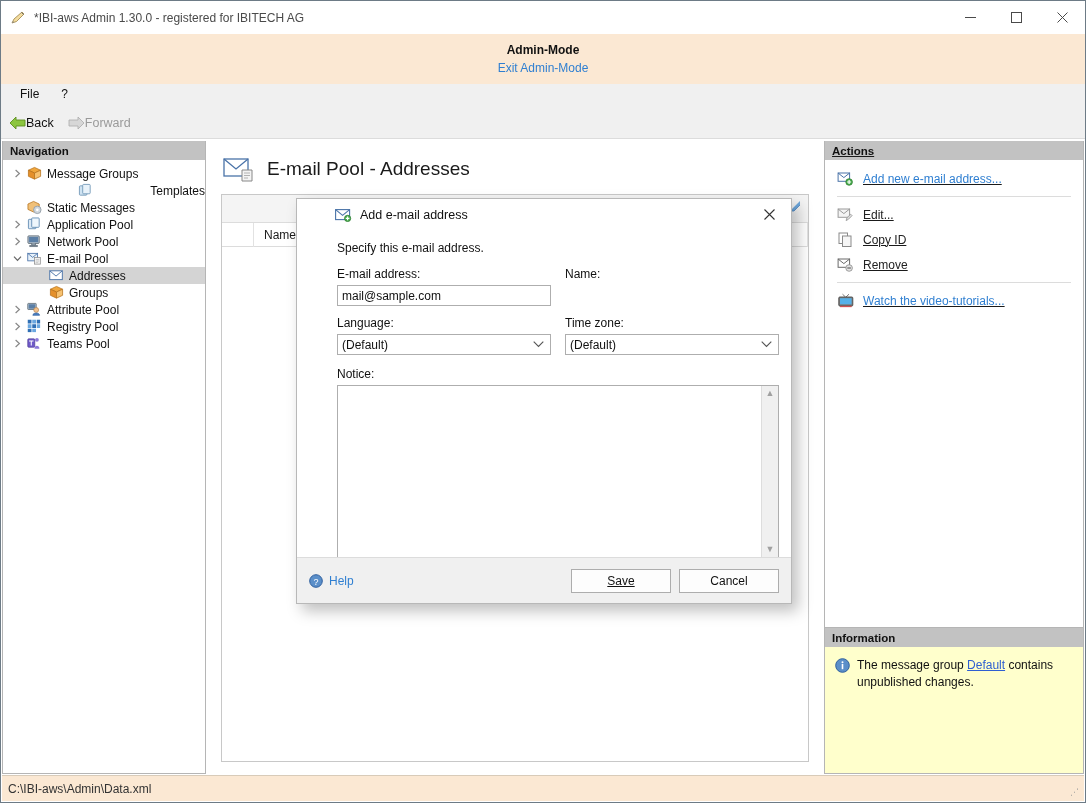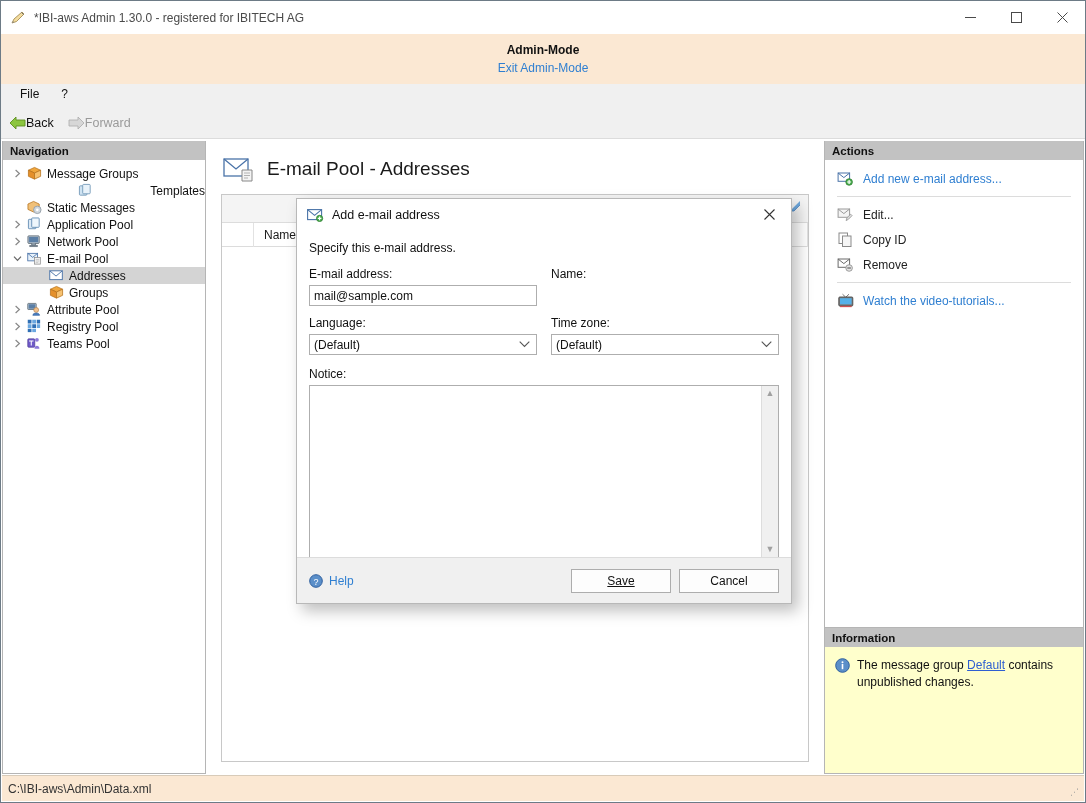--- a/index.html
+++ b/index.html
@@ -119,21 +119,21 @@
   }
   .th {
     font-size: 12px; color: #1a1a1a; padding-left: 10px; height: 24px;
     display: flex; align-items: center; border-right: 1px solid #e2e2e2;
   }
 
   
   .rail { position: absolute; top: 140px; right: 1px; width: 260px; bottom: 28px; }
   .actions-panel {
     position: absolute; top: 0; left: 0; right: 0; height: 610px;
-    background: #ffffff; border: 1px solid #b5b5b5; border-top: none;
+    background: #ffffff; border: 1px solid #b5b5b5; border-top: none; text-decoration: underline;
   }
   .actions-body { padding: 6px 0 0 0; }
   .action-row {
     display: flex; align-items: center; gap: 9px; height: 25px; padding-left: 12px; cursor: pointer;
   }
   .action-row .albl { font-size: 12px; }
   .action-row.link .albl { color: #2f7fd1; text-align: center; }
   .action-row.plain .albl { color: #222; }
   .asep { height: 1px; background: #dcdcdc; margin: 5px 12px 5px 12px; }
   .grip {
@@ -157,21 +157,21 @@
   }
   .statusbar .sp { font-size: 12px; color: #333; }
   .resize-grip {
     position: absolute; right: 4px; bottom: 4px; font-size: 9px; color: #9a9a9a; letter-spacing: 1px;
   }
 
   
   .dlg-shadow {
     position: absolute; left: 295px; top: 197px; width: 496px; height: 406px;
     box-shadow: 6px 7px 14px rgba(0,0,0,0.25);
-    background: #ffffff; border: 1px solid #b8b8b8;
+    background: #ffffff; border: 1px solid #b8b8b8; padding-left: 28px;
   }
   .dlg-title {
     height: 32px; display: flex; align-items: center; padding-left: 10px;
   }
   .dlg-title .dt { font-size: 12.5px; color: #111; margin-left: 8px; }
   .dlg-close {
     position: absolute; right: 0; top: 0; width: 44px; height: 30px;
     display: flex; align-items: center; justify-content: center; cursor: pointer; color: #333;
   }
   .dlg-body { padding: 5px 12px 0 12px; }

